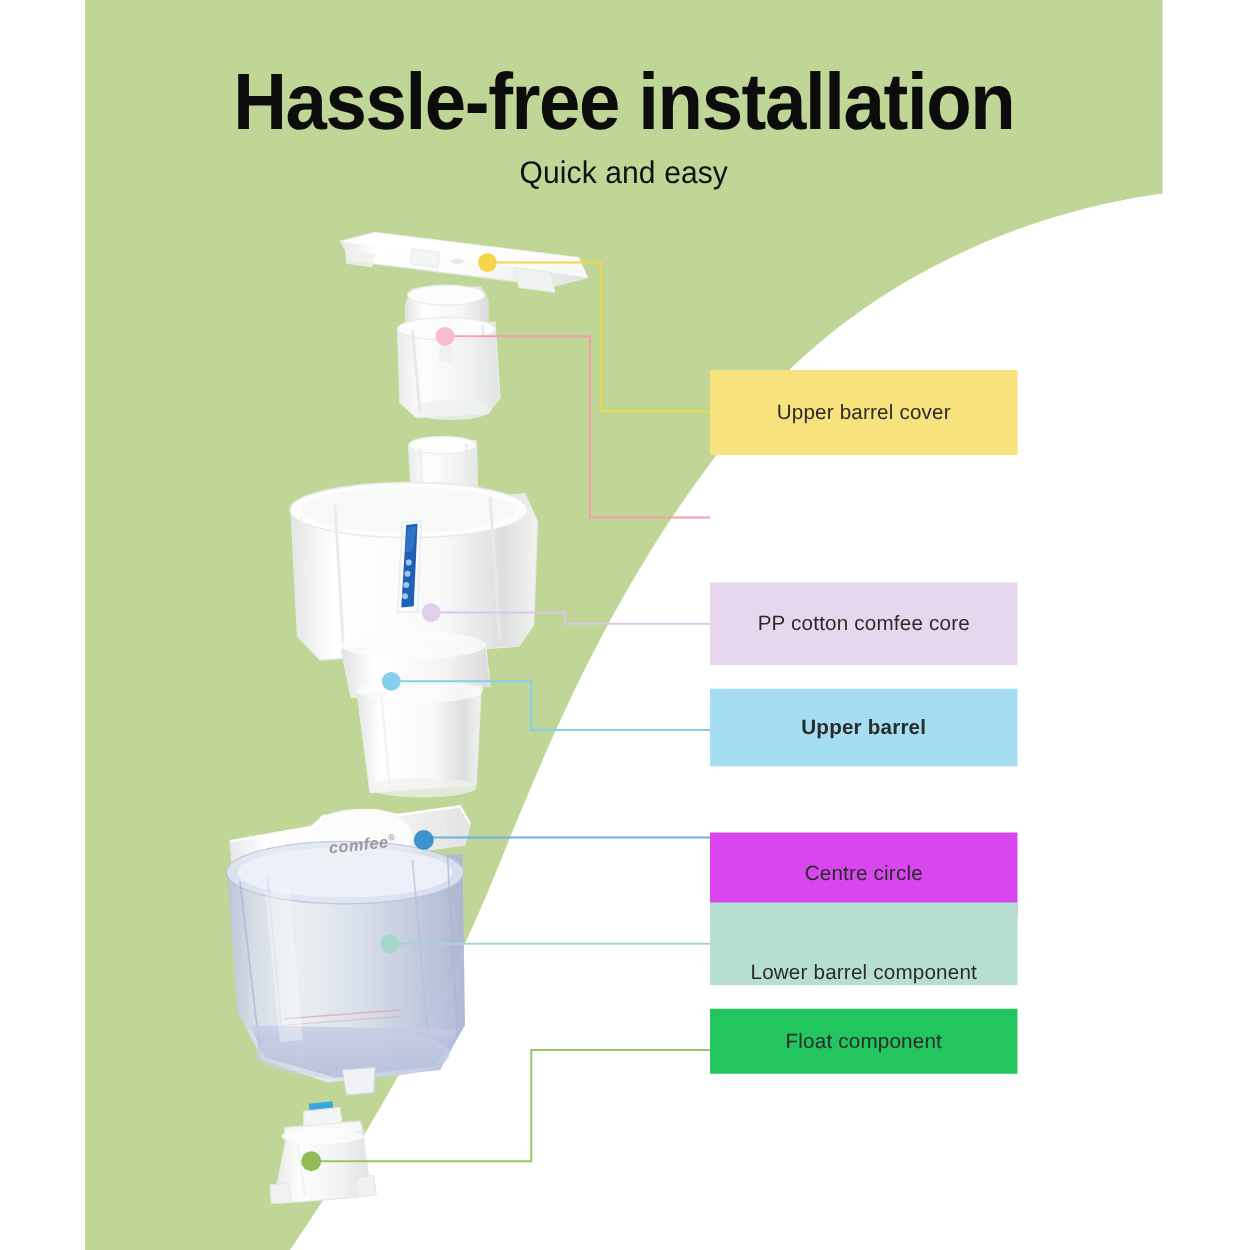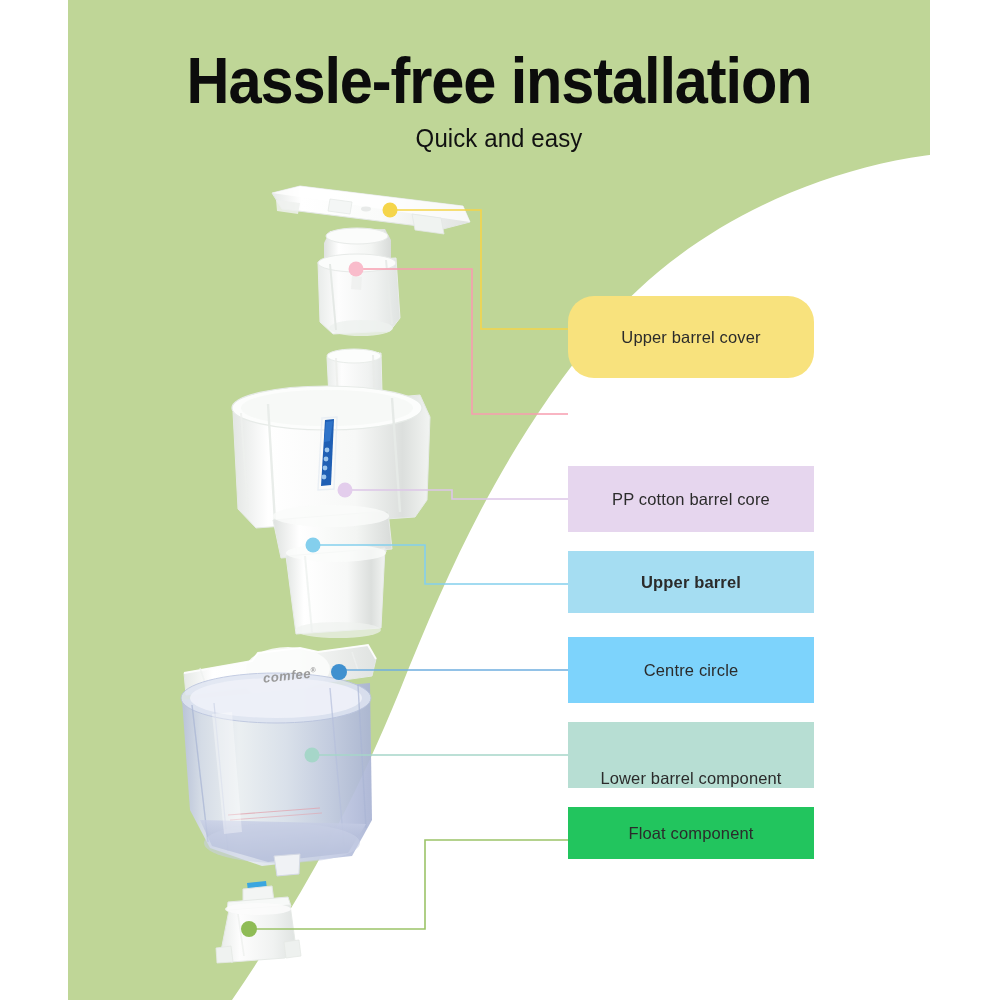--- a/index.html
+++ b/index.html
@@ -235,30 +235,30 @@
       <path d="M312,755 L568,755" fill="none" stroke="#a6d6c9" stroke-width="1.6"></path>
       <circle cx="312" cy="755" r="7.5" fill="#a6d6c9"></circle>
     </g>
 
     <g>
       <path d="M249,929 L425,929 L425,840 L568,840" fill="none" stroke="#9cc468" stroke-width="1.6"></path>
       <circle cx="249" cy="929" r="8" fill="#8fbc56"></circle>
     </g>
   </svg>
 
-  <div class="chip" style="top:296px;height:82px;background:#f8e27d;border-radius:26px;">
+  <div class="chip" style="top:296px;height:68px;background:#f8e27d;">
     <span>Upper barrel cover</span>
   </div>
   <div class="chip" style="top:466px;height:66px;background:#e6d6ee;">
-    <span>PP cotton barrel core</span>
+    <span>PP cotton comfee core</span>
   </div>
   <div class="chip" style="top:551px;height:62px;background:#a5ddf2;font-weight:bold;">
     <span>Upper barrel</span>
   </div>
-  <div class="chip" style="top:637px;height:66px;background:#7dd3fc;">
+  <div class="chip" style="top:666px;height:66px;background:#d946ef;">
     <span>Centre circle</span>
   </div>
   <div class="chip" style="top:722px;height:66px;background:#b7ded3;align-items:flex-end;">
     <span>Lower barrel component</span>
   </div>
   <div class="chip" style="top:807px;height:52px;background:#22c55e;">
     <span>Float component</span>
   </div>
 
 </div>

